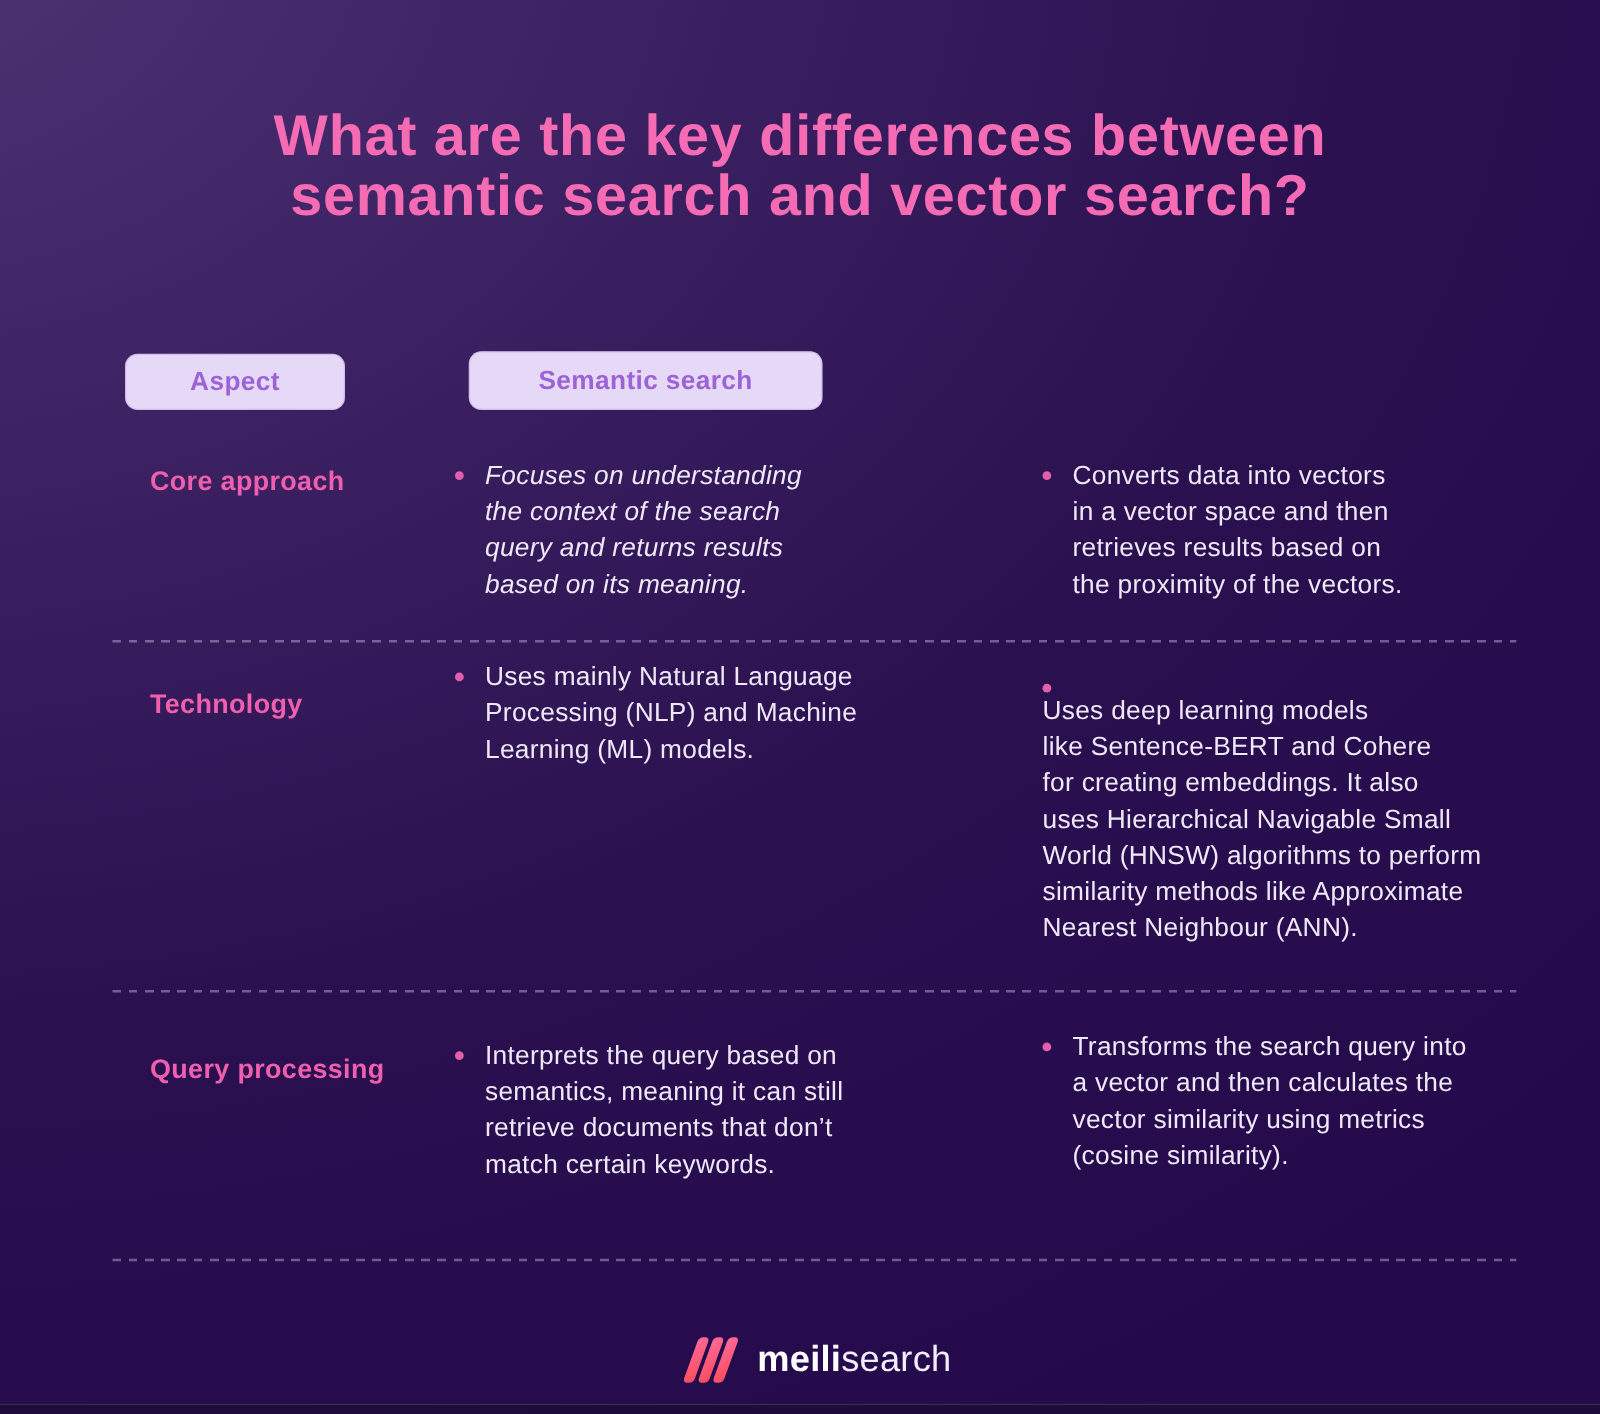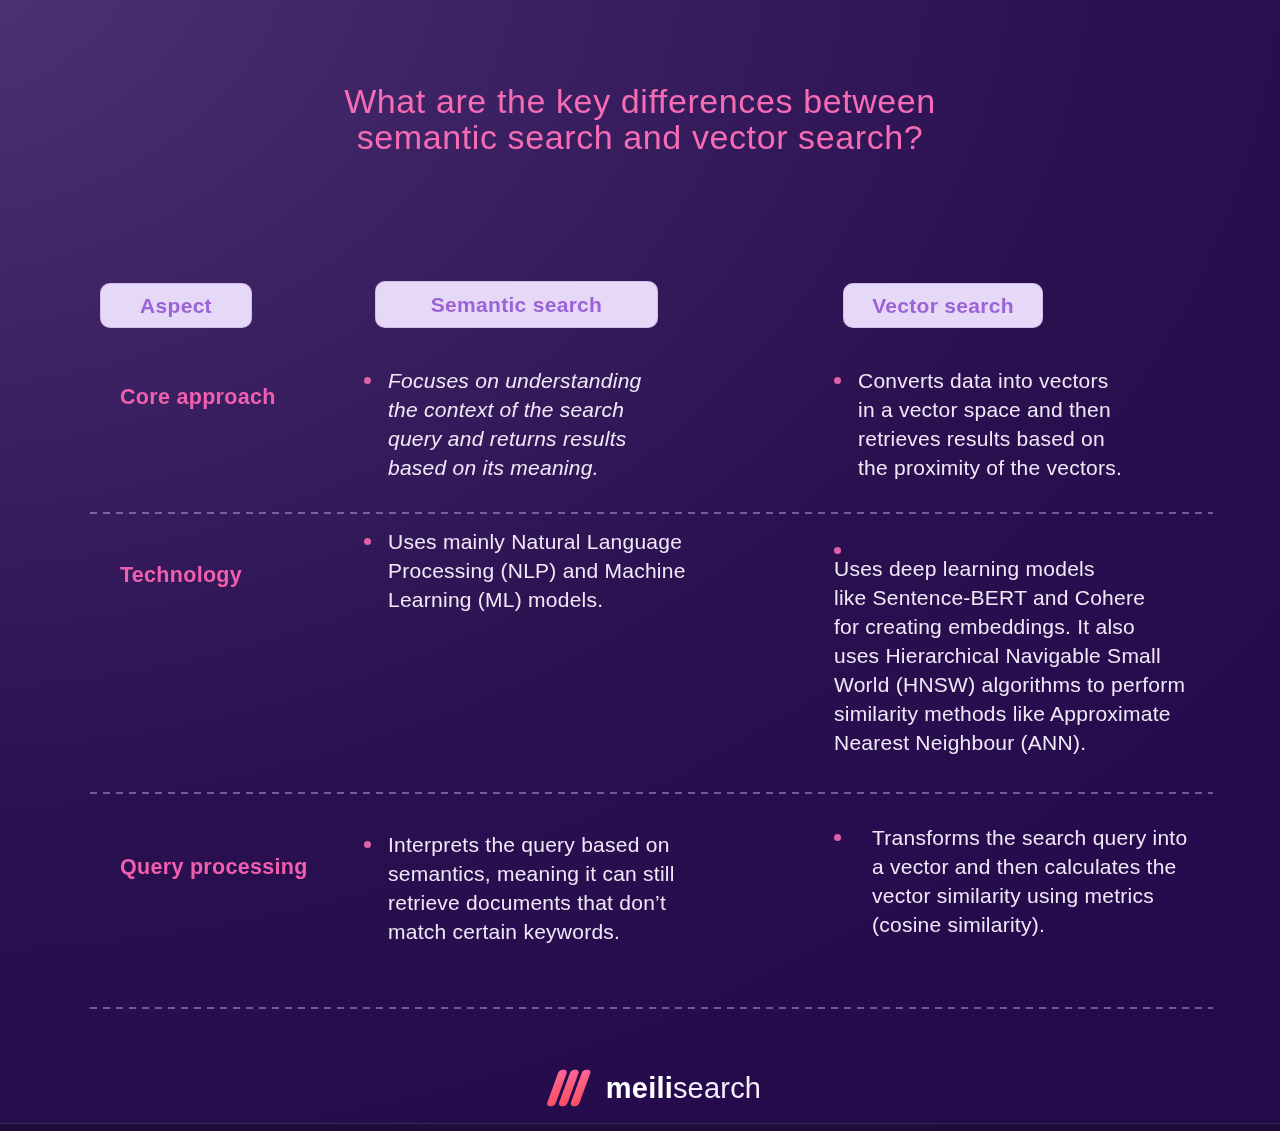--- a/index.html
+++ b/index.html
@@ -10,42 +10,42 @@
     margin:0 auto;
     overflow:hidden;
     font-family:"Liberation Sans", sans-serif;
     background:
       radial-gradient(ellipse 150% 125% at -8% -6%,
         #4e3574 0%, #3d2363 30%, #2b1050 64%, #240a4b 100%);
   }
   .title {
     position:absolute; top:84px; left:0; right:0;
     text-align:center;
-    font-size:34px; font-weight:400; letter-spacing:0.6px;
+    font-size:46px; font-weight:700; letter-spacing:0.6px;
     line-height:1.05;
     color:#f56cb5;
     white-space:pre-line;
   }
   .pill {
     position:absolute; top:283px; height:45px;
     border-radius:10px;
     background:#e6d8f7;
     box-shadow: inset 0 0 0 1px rgba(140,90,190,0.22);
     color:#9c63d6;
     font-size:21px; font-weight:700; letter-spacing:0.3px;
     display:flex; align-items:center; justify-content:center;
   }
-  .pill-aspect   { left:100px; width:152px; }
+  .pill-aspect   { left:100px; width:176px; }
   .pill-semantic { left:375px; width:283px; top:281px; height:47px; }
   .pill-vector   { left:843px; width:200px; }
 
   .row-label {
     position:absolute; left:120px;
     color:#ef5fae;
-    font-size:21.5px; font-weight:700; letter-spacing:0.3px;margin-top:12px;
+    font-size:21.5px; font-weight:700; letter-spacing:0.3px;
   }
   .cell {
     position:absolute;
     display:flex; align-items:flex-start;
   }
   .dot {
     flex:none;
     width:7px; height:7px; border-radius:50%;
     background:#e160ab;
     margin:11px 17px 0 0;
@@ -83,23 +83,20 @@
 
   <h1 class="title">What are the key differences between
 semantic search and vector search?</h1>
 
   <div class="pill pill-aspect">
     <span>Aspect</span>
   </div>
   <div class="pill pill-semantic">
     <span>Semantic search</span>
   </div>
-  <div class="pill pill-vector">
-    <span>Vector search</span>
-  </div>
 
   <div class="row-label" style="top:373px;">Core approach</div>
   <div class="cell" style="left:364px; top:366px; width:340px;font-style:italic;">
     <span class="dot"></span>
     <div class="cell-text">Focuses on understanding
 the context of the search
 query and returns results
 based on its meaning.</div>
   </div>
   <div class="cell" style="left:834px; top:366px; width:420px;">
@@ -133,21 +130,21 @@
   <div class="divider" style="top:792px;"></div>
 
   <div class="row-label" style="top:843px;">Query processing</div>
   <div class="cell" style="left:364px; top:830px; width:360px;">
     <span class="dot"></span>
     <div class="cell-text">Interprets the query based on
 semantics, meaning it can still
 retrieve documents that don’t
 match certain keywords.</div>
   </div>
-  <div class="cell" style="left:834px; top:823px; width:430px;gap:14px;">
+  <div class="cell" style="left:834px; top:823px; width:430px;">
     <span class="dot"></span>
     <div class="cell-text">Transforms the search query into
 a vector and then calculates the
 vector similarity using metrics
 (cosine similarity).</div>
   </div>
 
   <div class="divider" style="top:1007px;"></div>
 
   <div class="logo">

